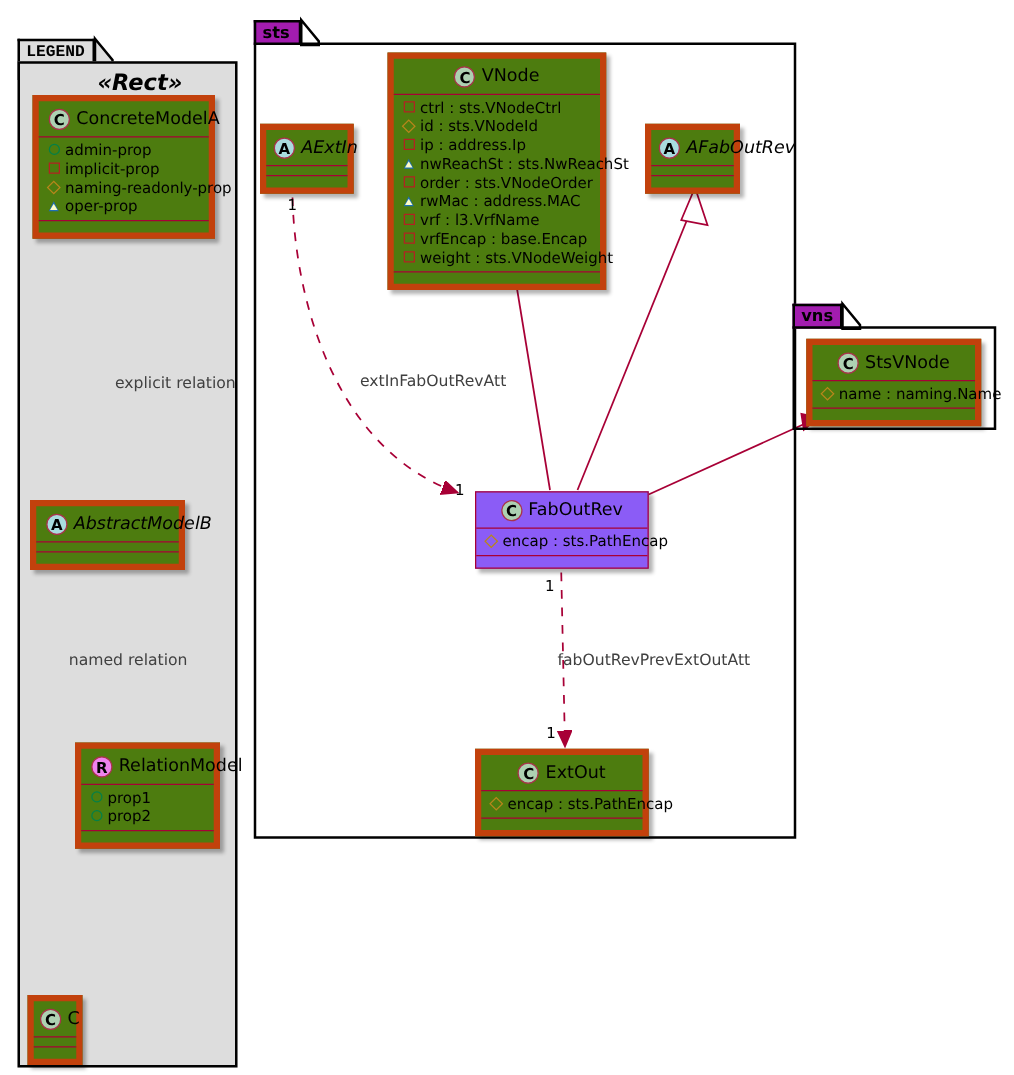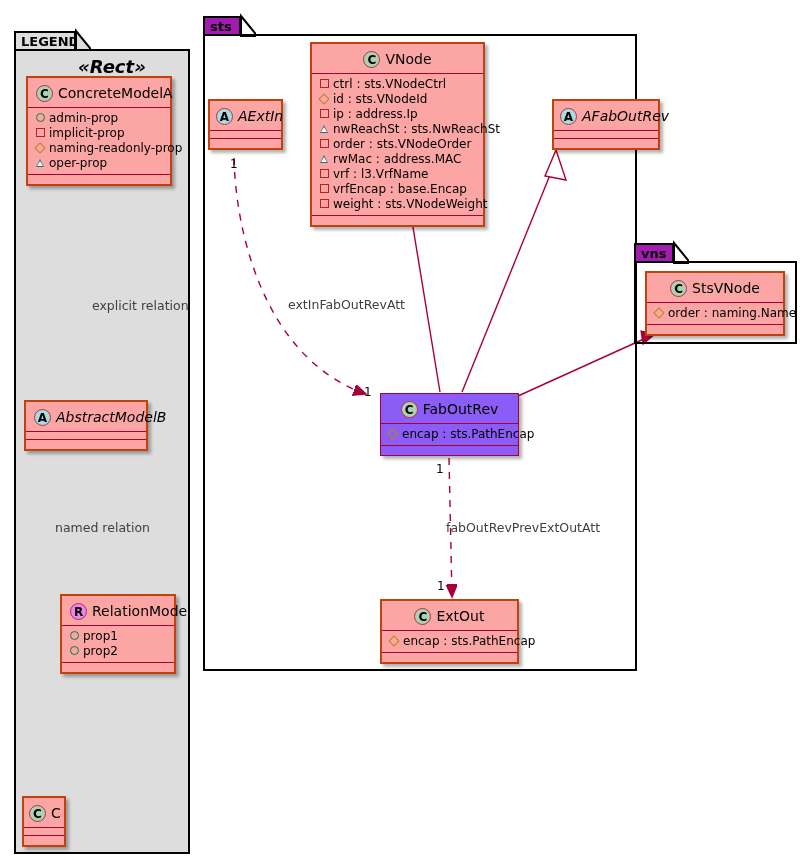--- a/index.html
+++ b/index.html
@@ -43,22 +43,22 @@
     font-size: 13px;
     color: #000000;
     padding: 2px 4px 1px 5px;
     line-height: 14px;
     white-space: nowrap;
   }
   .pkg-tab.legend-tab { background: #dddddd; }
   
   .uml {
     position: absolute;
-    background: #fca5a5;
-    border: 2px solid #c2410c;
+    background: #4d7c0f;
+    border: 5px solid #c2410c;
     box-sizing: border-box;
     box-shadow: 3px 3px 3px rgba(0,0,0,0.30);
   }
   .uml.hl {
     background: #8b5cf6;
     border: 1px solid #a80036;
   }
   .uml-head {
     text-align: center;
     padding: 5px 8px 5px 8px;
@@ -211,21 +211,21 @@
       <path d="M518,396 L646,338" stroke="#a80036" stroke-width="1.4" fill="none"></path>
       <path d="M655,334 L641,331 L643,344 Z" fill="#a80036" stroke="#a80036" stroke-width="1.2"></path>
     </g>
 
      1 ExtOut (dashed) --&gt;
     <g>
       <path d="M449,458 L452,597" stroke="#a80036" stroke-width="1.4" fill="none" stroke-dasharray="7,7" marker-end="url(#arrowSolid)"></path>
     </g>
   </svg>
 
-  <div class="pkg-tab legend-tab" style="left:14px; top:31px; width:62px; height:33px;">
+  <div class="pkg-tab legend-tab" style="left:14px; top:31px; width:62px; height:33px;font-family:Liberation Mono, monospace;">
     <span>LEGEND</span>
   </div>
   <svg class="overlay">
     <path d="M76,31 L90,48 L90,51 L76,51 Z" fill="#dddddd" stroke="#000000" stroke-width="2"></path>
   </svg>
   <div class="pkg legend-pkg" style="left:14px; top:49px; width:176px; height:805px;"></div>
 
   <div class="stereo" style="left:78px; top:56px;">«Rect»</div>
 
   <div class="uml" style="left:26px; top:76px; width:146px;">
@@ -357,21 +357,21 @@
     <div class="uml-head" style="padding:5px 6px;">
       <span class="circ a">A</span><span class="nm ital">AExtIn</span>
     </div>
     <div class="sep"></div>
     <div class="uml-body empty"></div>
     <div class="sep"></div>
     <div class="uml-foot"></div>
   </div>
   <div class="mult" style="left:230px; top:157px;">1</div>
 
-  <div class="uml" style="left:516px; top:99px; width:108px;margin-left:36px;">
+  <div class="uml" style="left:516px; top:99px; width:76px;">
     <div class="uml-head" style="padding:5px 6px;">
       <span class="circ a">A</span><span class="nm ital">AFabOutRev</span>
     </div>
     <div class="sep"></div>
     <div class="uml-body empty"></div>
     <div class="sep"></div>
     <div class="uml-foot"></div>
   </div>
 
   <div class="edge-label" style="left:288px; top:297px;">extInFabOutRevAtt</div>
@@ -420,20 +420,20 @@
   <div class="pkg" style="left:634px; top:261px; width:163px; height:83px;"></div>
 
   <div class="uml" style="left:645px; top:271px; width:140px;">
     <div class="uml-head">
       <span class="circ c">C</span><span class="nm">StsVNode</span>
     </div>
     <div class="sep"></div>
     <div class="uml-body">
       <div class="attr">
         <span class="gl"><i class="g-di"></i></span>
-        <span>order : naming.Name</span>
+        <span>name : naming.Name</span>
       </div>
     </div>
     <div class="sep"></div>
     <div class="uml-foot"></div>
   </div>
 
 </div>
 
 </body></html>

